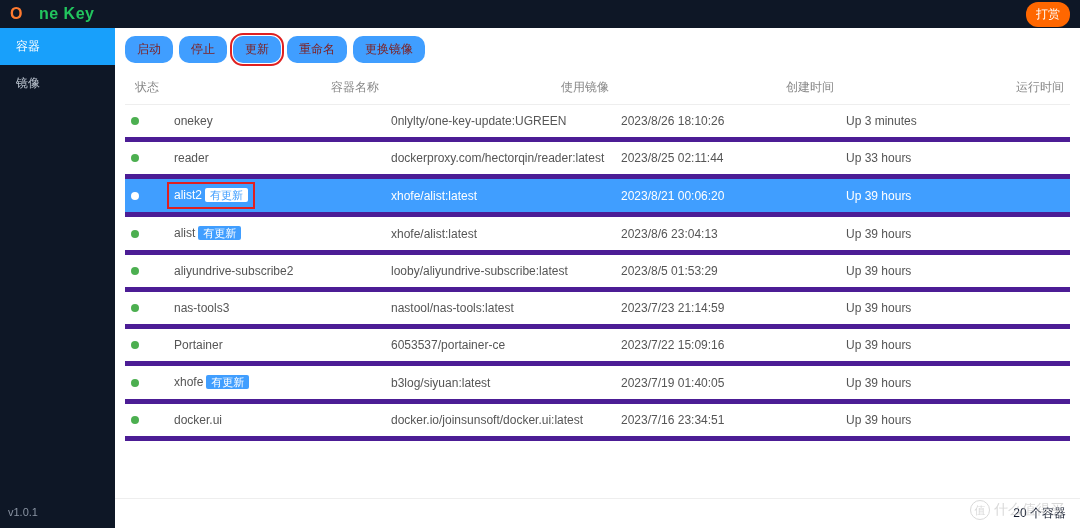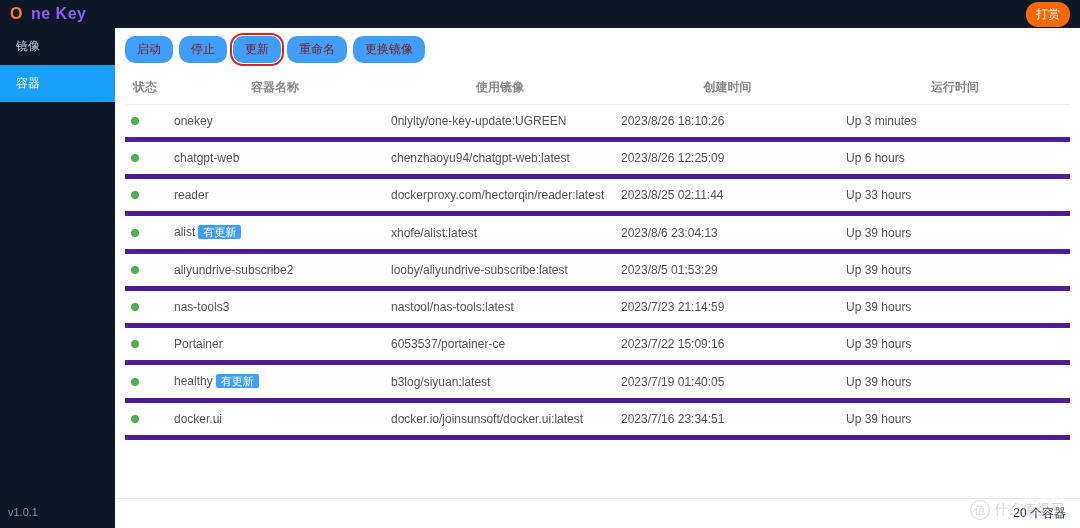--- a/index.html
+++ b/index.html
@@ -10,21 +10,21 @@
       height: 28px;
       background: #0e1726;
       display: flex;
       align-items: center;
       padding: 0 10px;
       color: #ccc;
       flex: 0 0 auto;
     }
     .logo { display: flex; align-items: baseline; font-weight: bold; letter-spacing: 0.5px; }
     .logo .o1 { color: #ff7a2f; font-size: 16px; }
-    .logo .rest { color: #8b5cf6; font-size: 16px; margin-left: 8px; }
+    .logo .rest { color: #22c55e; font-size: 16px; margin-left: 16px; }
     .topbar .spacer { flex: 1; }
     .donate-btn {
       background: #ff6700;
       color: #fff;
       border: none;
       padding: 4px 10px;
       cursor: pointer;
       font-size: 12px;
       border-radius: 12px;
     }
@@ -77,23 +77,23 @@
 
     .table-wrapper { flex: 1; overflow: auto; padding: 0 10px; }
     table { width: 100%; border-collapse: collapse; table-layout: fixed; }
     col.c-status { width: 40px; }
     col.c-name { width: 220px; }
     col.c-image { width: 230px; }
     col.c-created { width: 225px; }
     col.c-uptime { width: auto; }
 
     thead th {
-      text-align: center;
+      text-align: right;
       padding: 8px 6px;
-      font-weight: bold;
+      font-weight: normal;
       color: #888;
       border-bottom: 1px solid #eee;
       font-size: 12px;
     }
     tbody td {
       padding: 7px 6px;
       border-bottom: 5px solid #4c1d95;
       color: #555;
       font-size: 12px;
       white-space: nowrap;
@@ -155,22 +155,22 @@
     <span class="o1">O</span>
     <span class="rest">ne Key</span>
   </div>
   <div class="spacer"></div>
   <button class="donate-btn">打赏</button>
 </div>
 
 <div class="body-area">
   <div class="sidebar">
     <div id="side-items">
+        <div class="side-item active">容器</div>
         <div class="side-item">镜像</div>
-        <div class="side-item active">容器</div>
       </div>
     <div class="side-version">v1.0.1</div>
   </div>
 
   <div class="main-area">
     <div class="toolbar" id="toolbar">
         <button class="tbtn">启动</button>
         <button class="tbtn">停止</button>
         <button class="tbtn red-box">更新</button>
         <button class="tbtn">重命名</button>
@@ -198,32 +198,32 @@
         <tbody id="tbody">
             <tr>
               <td><span class="status-dot green"></span></td>
               <td><span class="name-box"><span>onekey</span></span></td>
               <td>0nlylty/one-key-update:UGREEN</td>
               <td>2023/8/26 18:10:26</td>
               <td>Up 3 minutes</td>
             </tr>
             <tr>
               <td><span class="status-dot green"></span></td>
-              <td><span class="name-box"><span>chatgpt-web</span></span></td>
-              <td>chenzhaoyu94/chatgpt-web:latest</td>
-              <td>2023/8/26 12:25:09</td>
-              <td>Up 6 hours</td>
-            </tr>
-            <tr>
-              <td><span class="status-dot green"></span></td>
               <td><span class="name-box"><span>reader</span></span></td>
               <td>dockerproxy.com/hectorqin/reader:latest</td>
               <td>2023/8/25 02:11:44</td>
               <td>Up 33 hours</td>
             </tr>
+            <tr class="selected">
+              <td><span class="status-dot sel"></span></td>
+              <td><span class="name-box red-cell"><span>alist2</span><span class="tag">有更新</span></span></td>
+              <td>xhofe/alist:latest</td>
+              <td>2023/8/21 00:06:20</td>
+              <td>Up 39 hours</td>
+            </tr>
             <tr>
               <td><span class="status-dot green"></span></td>
               <td><span class="name-box"><span>alist</span><span class="tag">有更新</span></span></td>
               <td>xhofe/alist:latest</td>
               <td>2023/8/6 23:04:13</td>
               <td>Up 39 hours</td>
             </tr>
             <tr>
               <td><span class="status-dot green"></span></td>
               <td><span class="name-box"><span>aliyundrive-subscribe2</span></span></td>
@@ -240,21 +240,21 @@
             </tr>
             <tr>
               <td><span class="status-dot green"></span></td>
               <td><span class="name-box"><span>Portainer</span></span></td>
               <td>6053537/portainer-ce</td>
               <td>2023/7/22 15:09:16</td>
               <td>Up 39 hours</td>
             </tr>
             <tr>
               <td><span class="status-dot green"></span></td>
-              <td><span class="name-box"><span>healthy</span><span class="tag">有更新</span></span></td>
+              <td><span class="name-box"><span>xhofe</span><span class="tag">有更新</span></span></td>
               <td>b3log/siyuan:latest</td>
               <td>2023/7/19 01:40:05</td>
               <td>Up 39 hours</td>
             </tr>
             <tr>
               <td><span class="status-dot green"></span></td>
               <td><span class="name-box"><span>docker.ui</span></span></td>
               <td>docker.io/joinsunsoft/docker.ui:latest</td>
               <td>2023/7/16 23:34:51</td>
               <td>Up 39 hours</td>

